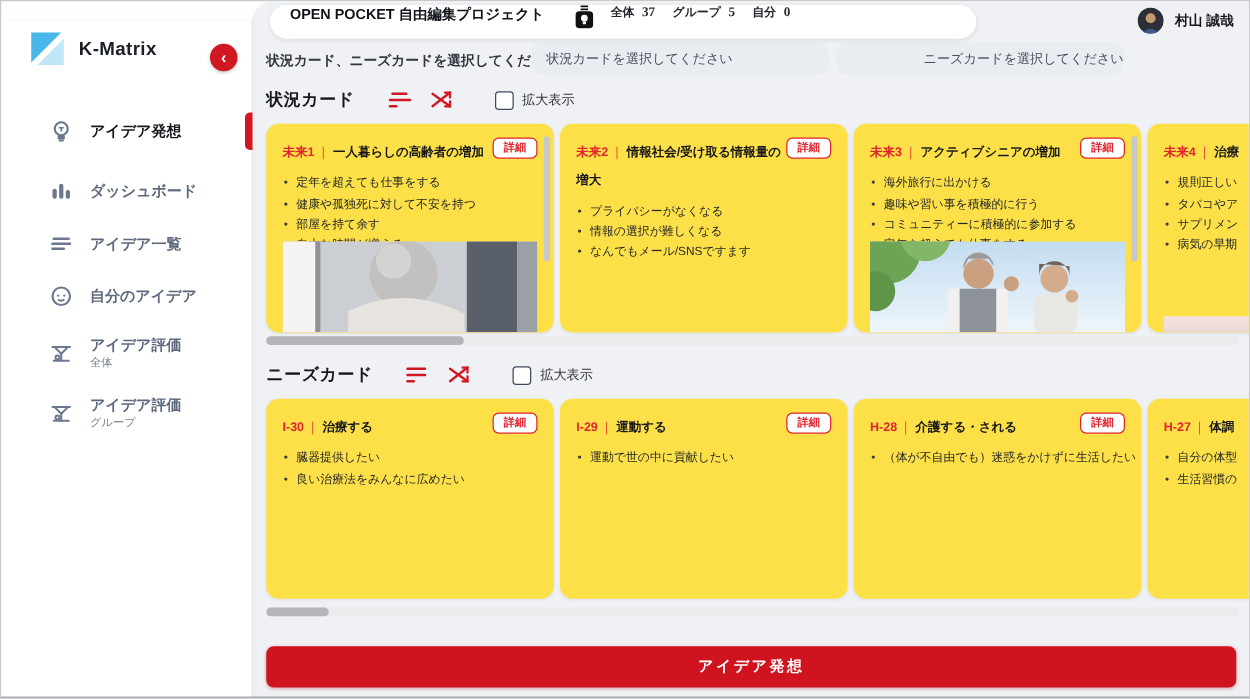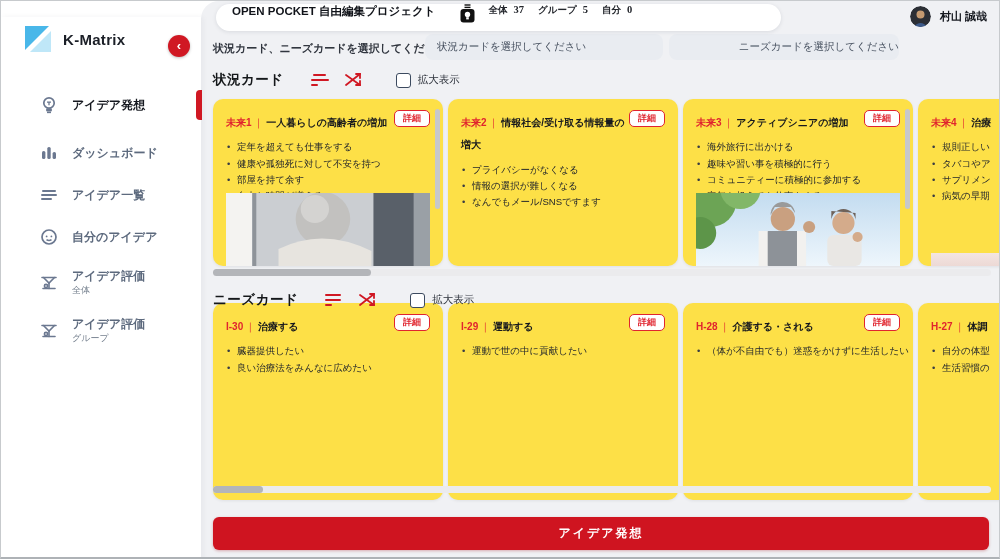--- a/index.html
+++ b/index.html
@@ -60,21 +60,21 @@
   .section-head { position:absolute; left:212px; display:flex; align-items:center; gap:14px; z-index:3; }
   .section-title { font-size:13.5px; font-weight:700; color:#15181a; letter-spacing:.5px; margin-right:12px; }
   .tool-ico { width:20px; height:16px; cursor:pointer; }
   .checkbox-wrap { display:flex; align-items:center; gap:7px; margin-left:18px; cursor:pointer; }
   .checkbox { width:15px; height:15px; border:1.6px solid #3c4a5f; border-radius:3px; background:#fff; }
   .checkbox-label { font-size:10.5px; color:#2e333c; }
 
   
   .card-row { position:absolute; left:212px; right:0; display:flex; gap:5px; z-index:2; }
   .row-situation { top:98px; height:167px; }
-  .row-needs { top:302px; height:197px; }
+  .row-needs { top:318px; height:160px; }
   .card { position:relative; flex:0 0 230px; width:230px; background:#fde047; border-radius:10px;
           box-shadow:0 1px 3px rgba(25,35,55,.08); overflow:hidden; padding:11px 13px 0 13px; cursor:pointer; }
   .card-head { position:relative; padding-right:40px; line-height:1.4; }
   .card-code { font-size:10px; font-weight:700; color:#e0242e; }
   .card-sep { font-size:10px; font-weight:400; color:#e0242e; margin:0 3px 0 2px; }
   .card-title { font-size:10px; font-weight:700; color:#16181d; }
   .detail-btn { position:absolute; right:0; top:0; width:36px; height:17px; border:1.4px solid #e0242e;
                 border-radius:5px; background:#fff; color:#e0242e; font-size:9px; font-weight:700;
                 display:flex; align-items:center; justify-content:center; cursor:pointer; }
   .bullets { list-style:none; margin-top:7px; }

